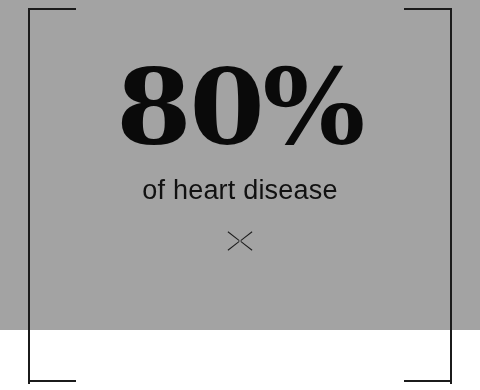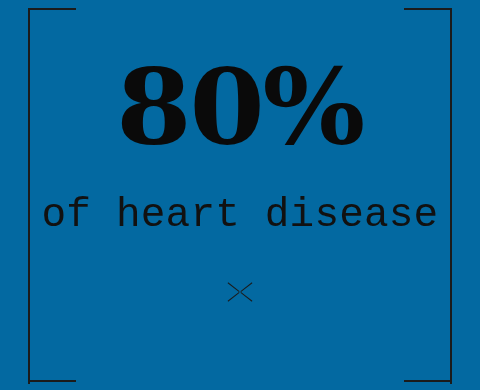--- a/index.html
+++ b/index.html
@@ -10,22 +10,22 @@
     width: 480px;
     height: 390px;
     background: #ffffff;
     font-family: "Liberation Sans", sans-serif;
     overflow: hidden;
   }
 
   .poster {
     position: relative;
     width: 480px;
-    height: 390px;
-    background: #0369a1;
+    height: 330px;
+    background: #a3a3a3;
     box-sizing: border-box;
   }
 
   
   .corner {
     position: absolute;
     width: 48px;
     height: 48px;
     box-sizing: border-box;
     pointer-events: none;
@@ -95,24 +95,24 @@
     transform: scaleX(1.04);
     transform-origin: center;
   }
 
   .lines {
     margin-top: 14px;
     text-align: center;
   }
 
   .line {
-    margin: 16px;
-    font-family: Liberation Mono, monospace;
+    margin: 0;
+    font-family: Liberation Sans, sans-serif;
     font-weight: 300;
-    font-size: 41px;
+    font-size: 27px;
     line-height: 1.34;
     letter-spacing: 0.2px;
     color: #111111;
     white-space: nowrap;
   }
 
   
   .ornament {
     margin-top: 22px;
     width: 26px;

